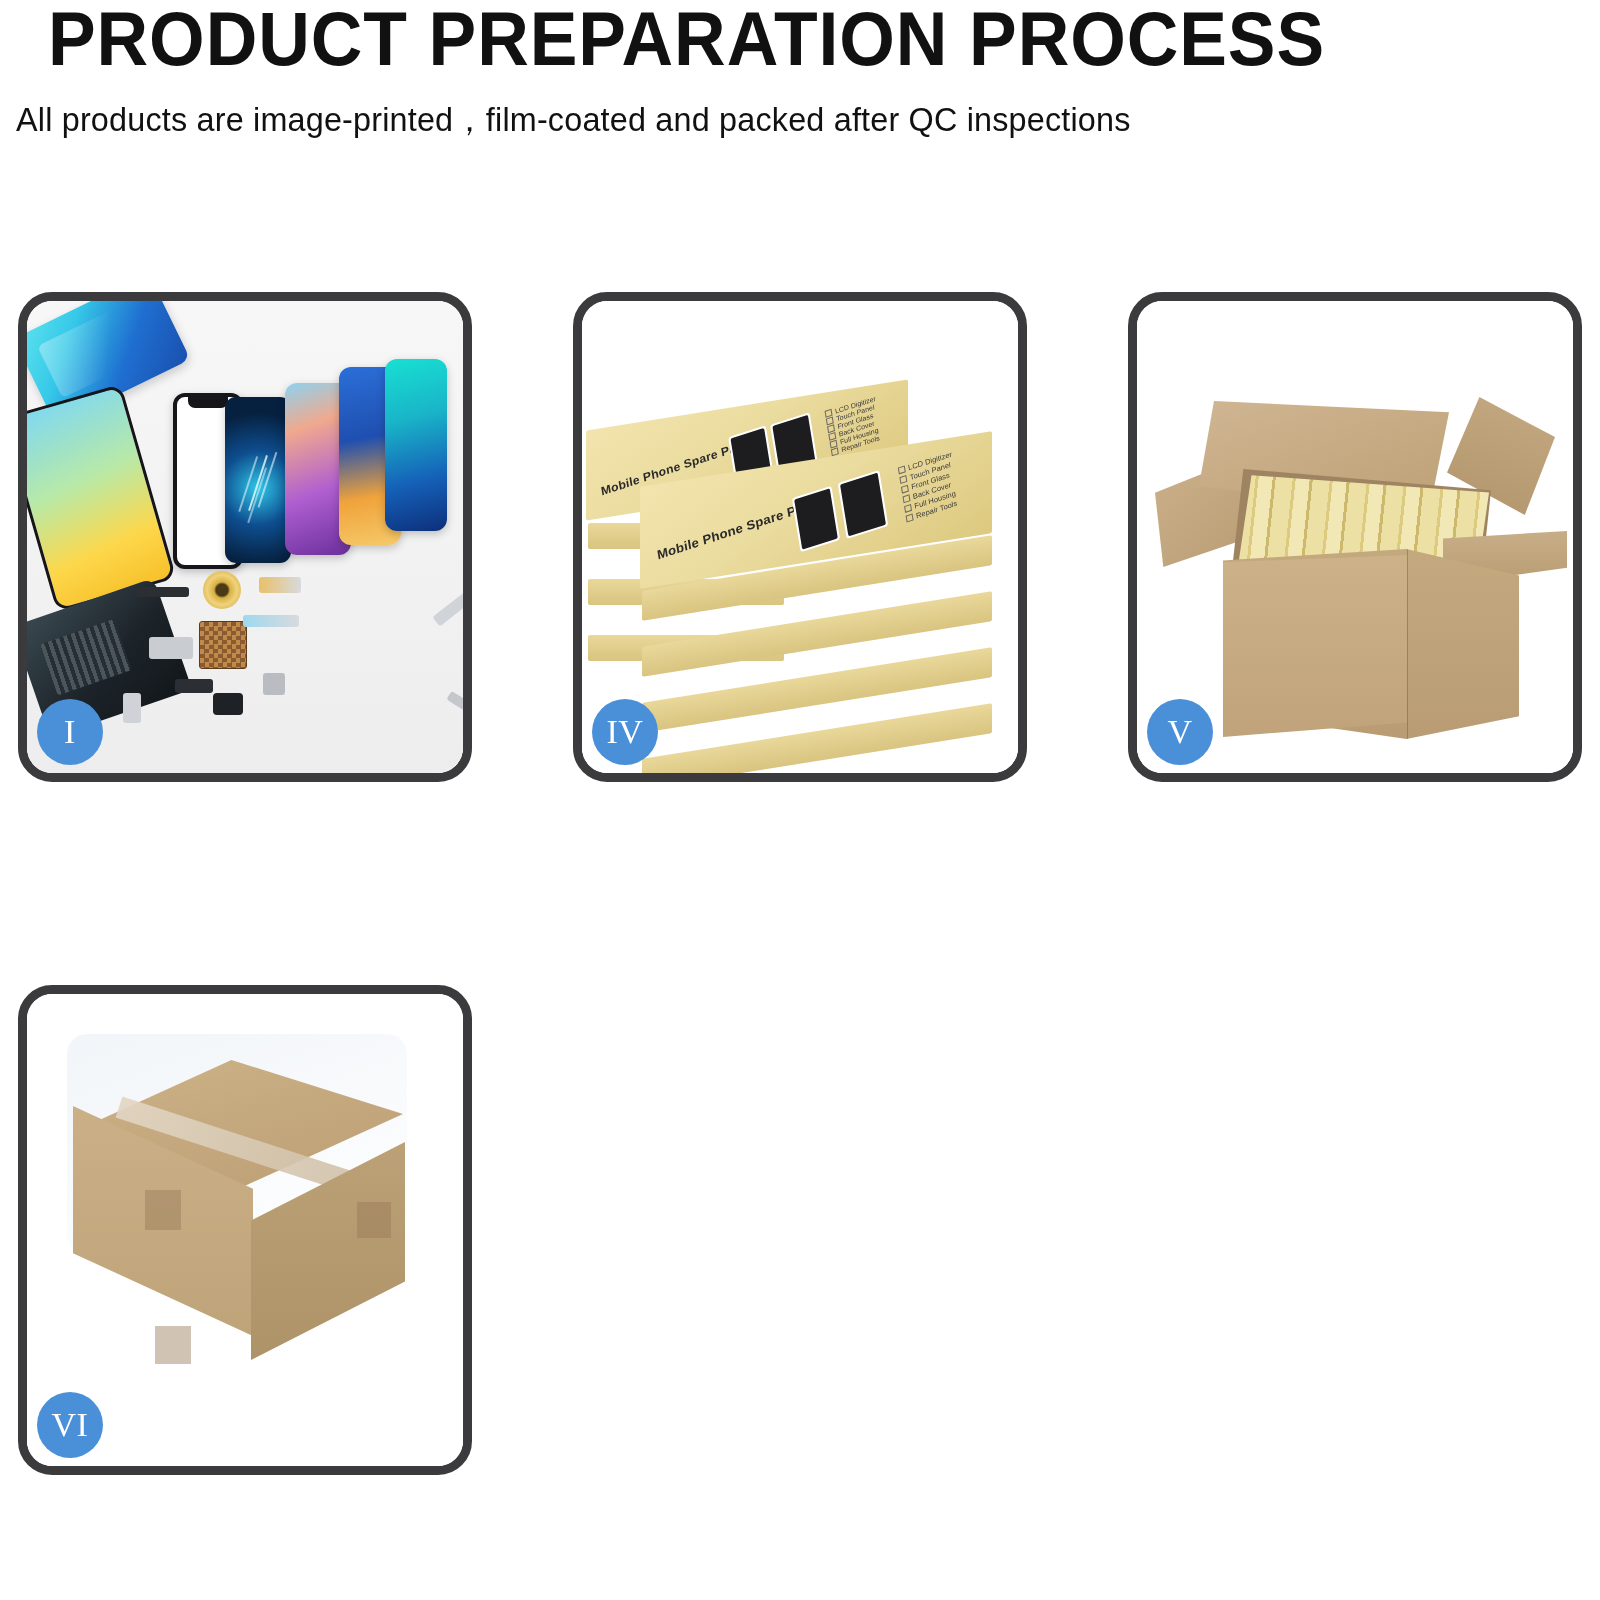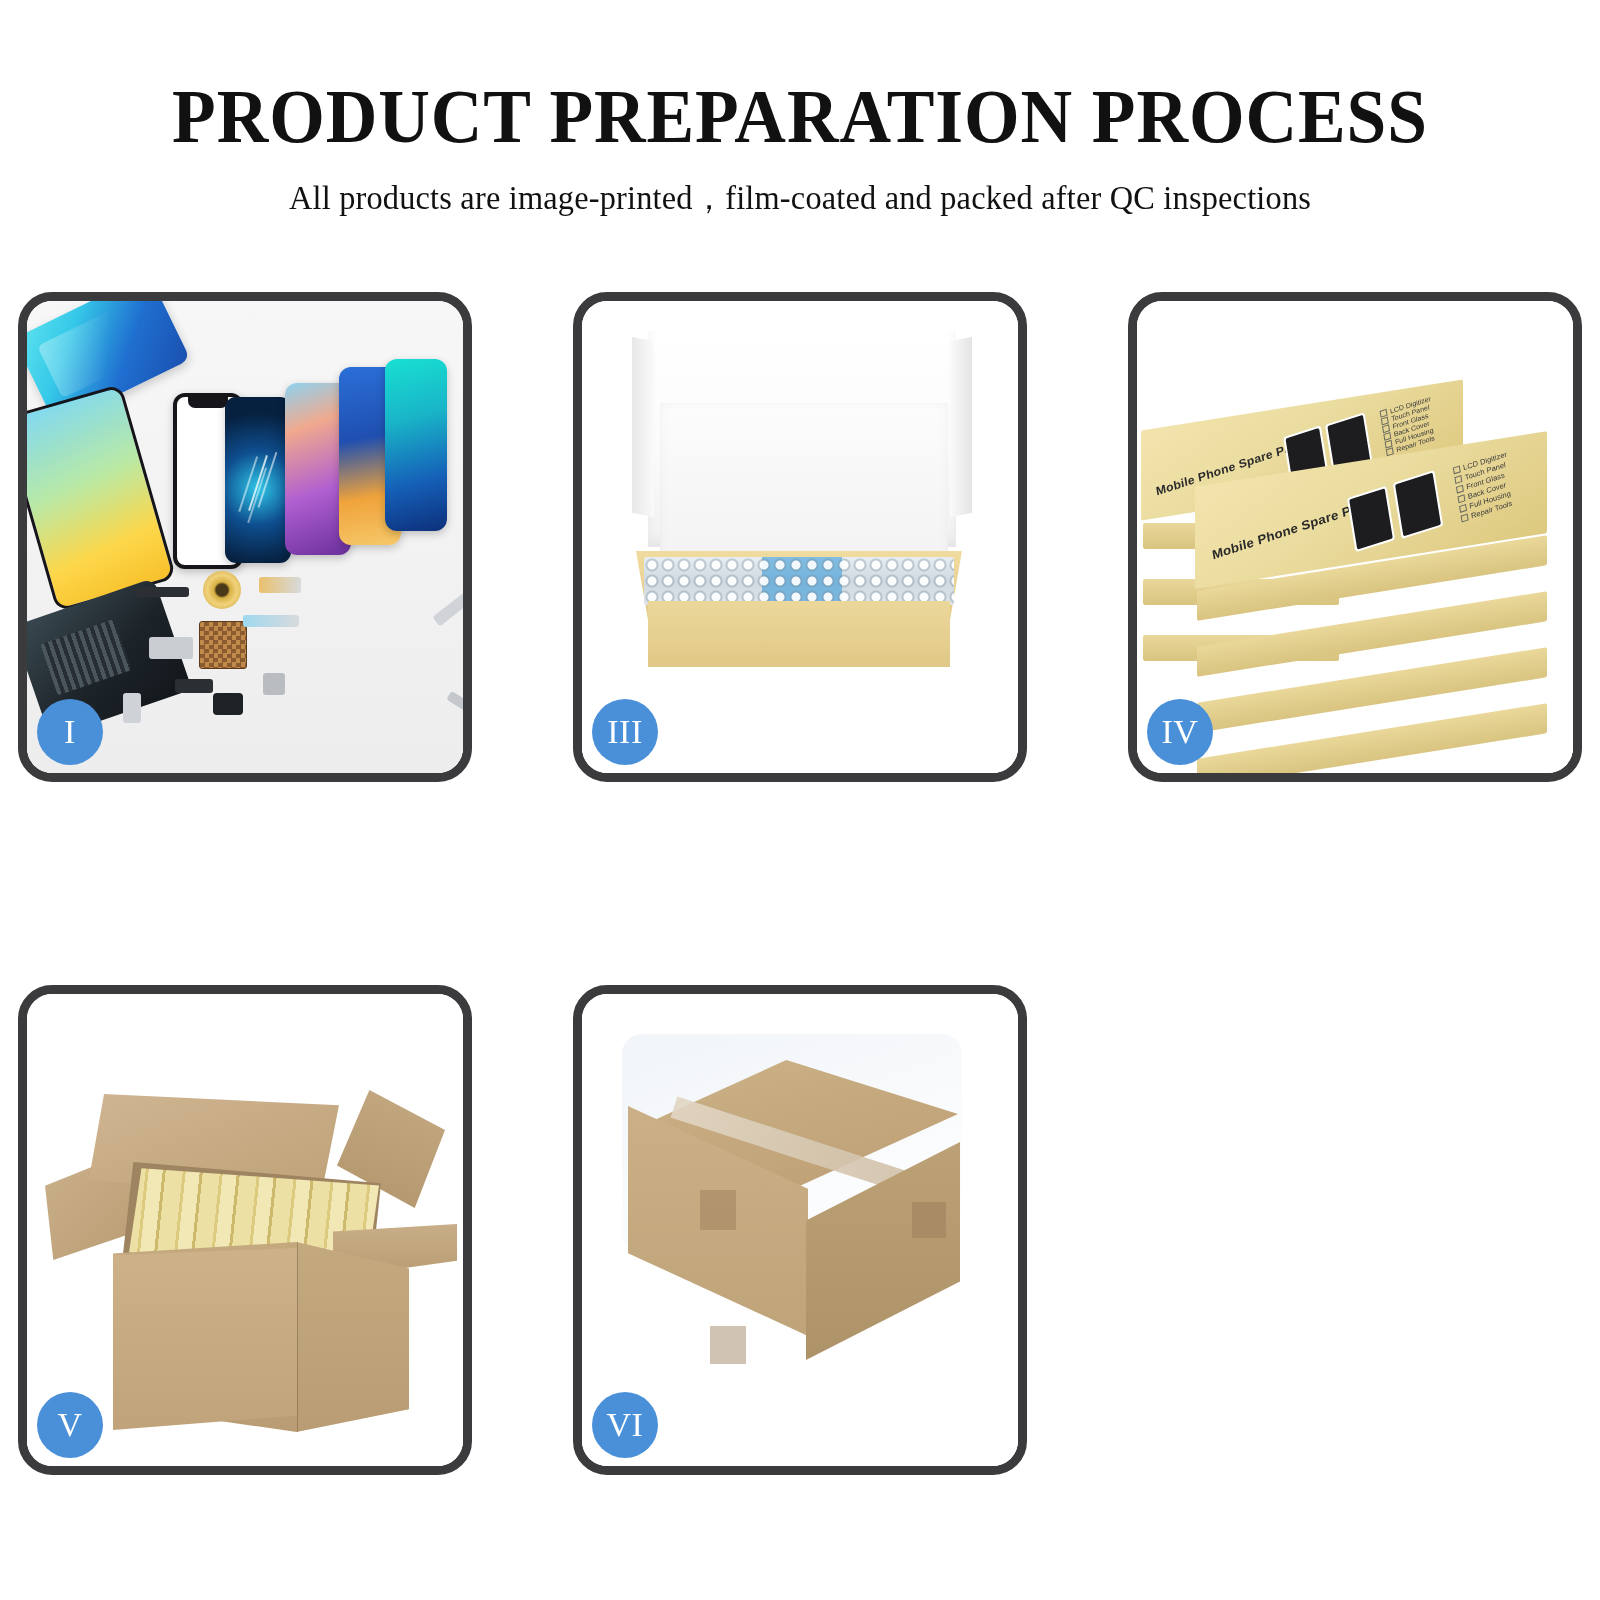--- a/index.html
+++ b/index.html
@@ -4,21 +4,21 @@
 <style>
   html,body{margin:0;padding:0;}
   body{
     width:1600px;height:1600px;background:#ffffff;
     font-family:"Liberation Sans", sans-serif;
     overflow:hidden;
   }
   .page{position:relative;width:1600px;height:1600px;}
 
   
-  .header{text-align:center;padding-top:78px;font-family:Liberation Serif, serif;}
+  .header{text-align:left;}
   .title{
     font-size:76px;font-weight:700;color:#111111;
     letter-spacing:1px;line-height:1.02;
     transform:scaleX(0.94);transform-origin:center;
     white-space:nowrap;
   }
   .subtitle{
     margin-top:20px;font-size:33px;color:#111111;font-weight:400;
     letter-spacing:0.2px;white-space:nowrap;
     transform:scaleX(0.98);transform-origin:center;
@@ -223,34 +223,20 @@
           <div class="flex f7"></div>
           <div class="flex f8"></div>
           <div class="flex f9"></div>
           <div class="flex f10"></div>
         </div>
       </div>
       <div class="badge">I</div>
     </div>
 
 
-    <div class="panel">
-      <div class="panel-inner">
-        <div class="s3">
-          <div class="lid"></div>
-          <div class="foam"></div>
-          <div class="tray"></div>
-          <div class="prod3">
-            <div class="blue"></div>
-          </div>
-          <div class="tray-front"></div>
-        </div>
-      </div>
-      <div class="badge">III</div>
-    </div>
 
     <div class="panel">
       <div class="panel-inner">
         <div class="s4">
           <div class="stack">
 
             <div class="gbox gside" style="left:6px;top:120px;width:196px;height:26px;"></div>
             <div class="gbox gside" style="left:6px;top:176px;width:196px;height:26px;"></div>
             <div class="gbox gside" style="left:6px;top:232px;width:196px;height:26px;"></div>
             <div class="gbox gside" style="left:6px;top:288px;width:196px;height:26px;"></div>

